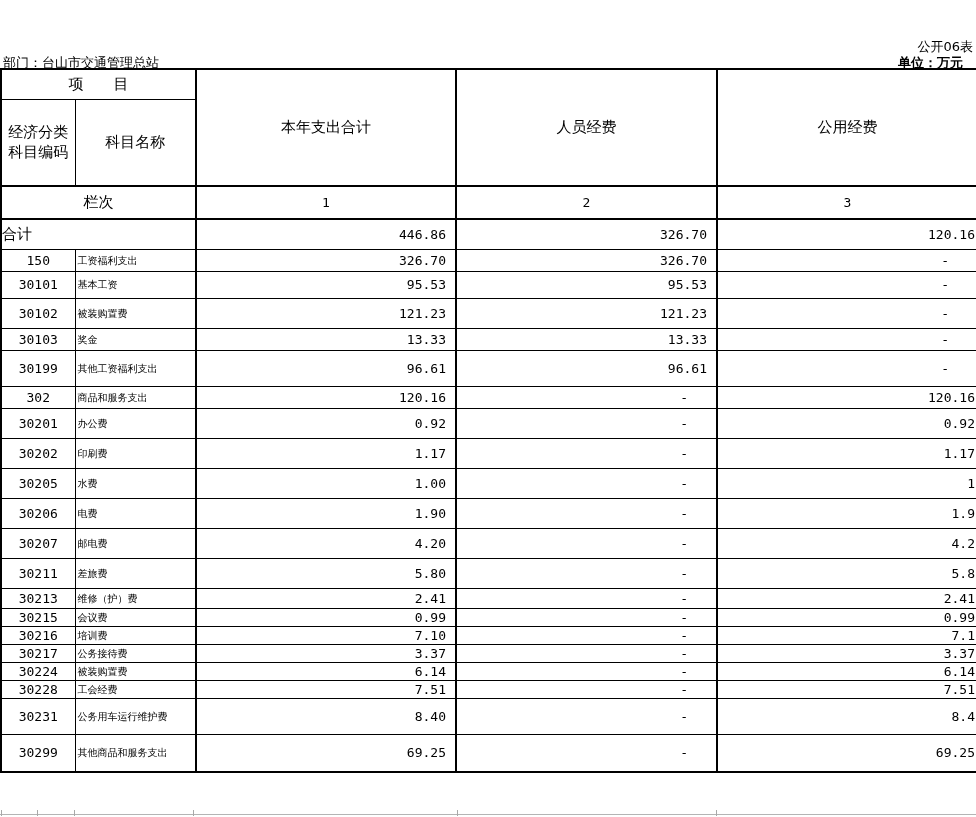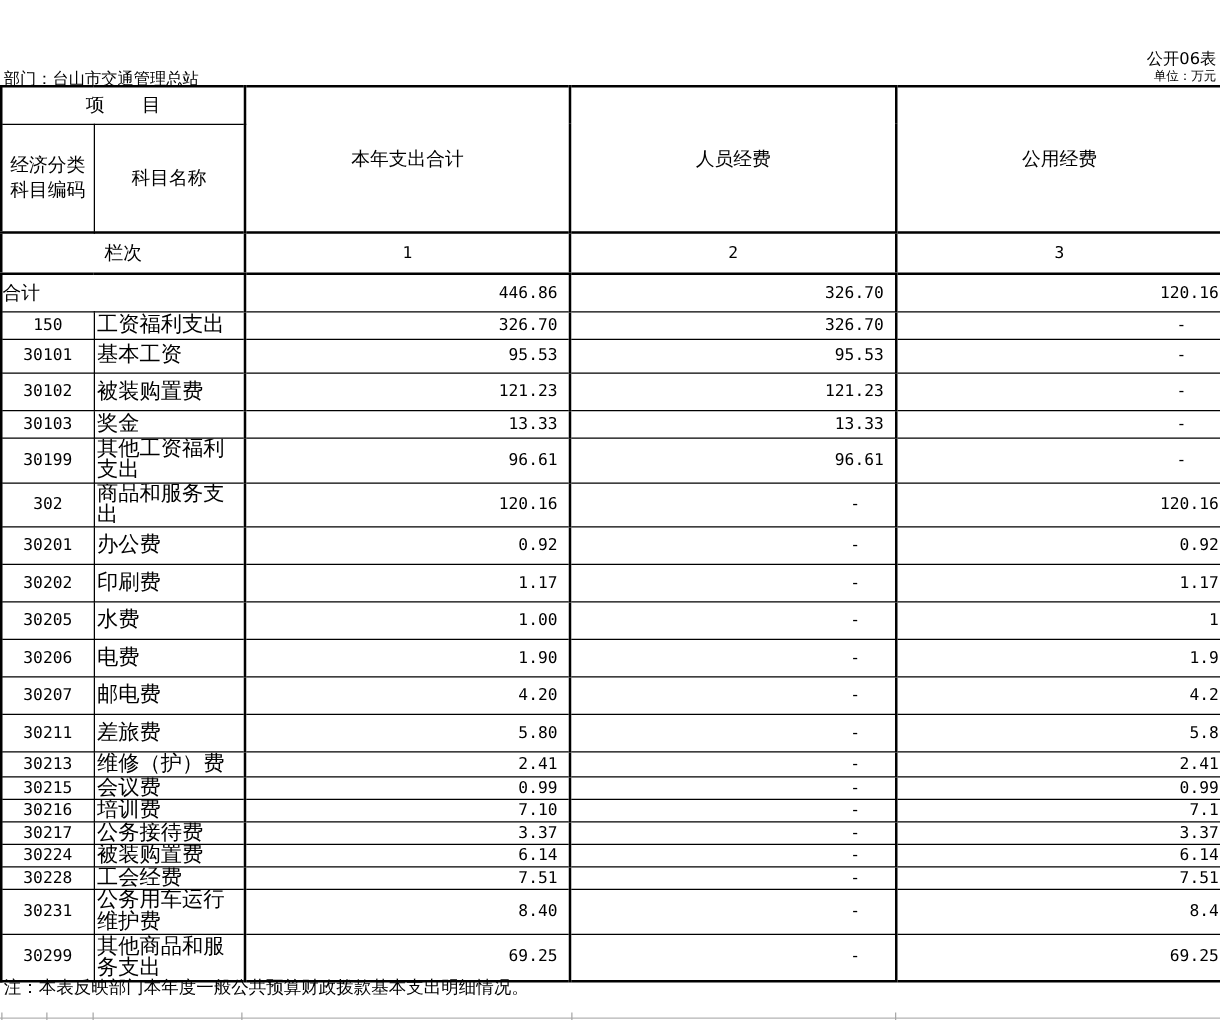--- a/index.html
+++ b/index.html
@@ -2,37 +2,37 @@
 <html><head>
 <meta charset="utf-8">
 <style>
   html,body{margin:0;padding:0;background:#fff;}
   .page{position:relative;width:976px;height:817px;background:#ffffff;color:#000;
         font-family:"DejaVu Sans",sans-serif;overflow:hidden;}
   .title{position:absolute;top:7px;left:0;width:100%;text-align:center;
          font-size:19px;font-weight:bold;}
   .sheet-label{position:absolute;top:38px;right:3px;font-size:13px;}
   .dept{position:absolute;top:54px;left:3px;font-size:13px;}
-  .unit{position:absolute;top:54px;right:3px;font-size:10px;}
+  .unit{position:absolute;top:54px;right:13px;font-size:13px;font-weight:bold;}
 
   table.budget{position:absolute;top:68px;left:0;width:976px;
         border-collapse:collapse;table-layout:fixed;
         border-top:2px solid #000;border-left:2px solid #000;border-bottom:2px solid #000;}
   th,td{border:1px solid #000;padding:0;font-weight:normal;overflow:hidden;
         vertical-align:middle;}
   th:last-child,td:last-child{border-right:none;}
   thead th{font-size:15px;text-align:center;line-height:19px;}
   th.project{letter-spacing:0;}
   th.codehdr{padding:0 2px;line-height:20px;}
   tr.lanci th{border-top:2px solid #000;border-bottom:2px solid #000;}
   tr.lanci th.colno{font-family:"DejaVu Sans Mono",monospace;font-size:13px;}
   .v2{border-left:2px solid #000;}
 
   td.code{font-family:"DejaVu Sans Mono",monospace;font-size:13px;text-align:center;}
-  td.name{font-size:17px;text-align:left;padding-left:2px;line-height:17px;}
+  td.name{font-size:10px;text-align:left;padding-left:2px;line-height:17px;}
   td.merged{font-size:15px;text-align:left;}
   td.num{font-family:"DejaVu Sans Mono",monospace;font-size:13px;text-align:right;
          padding-right:9px;}
   td.num.pub{padding-right:2px;}
   td.num.dash{padding-right:28px;}
 
   .note{position:absolute;top:781px;left:3px;font-size:14px;}
   .grid-bottom{position:absolute;top:814px;left:0;width:976px;height:1px;background:#b4b4b4;}
   .grid-tick{position:absolute;top:810px;width:1px;height:6px;background:#a8a8a8;}
 </style>
@@ -213,21 +213,20 @@
         <tr style="height: 38px;">
           <td class="code">30299</td>
           <td class="name">其他商品和服务支出</td>
           <td class="num v2">69.25</td>
           <td class="num v2 dash">-</td>
           <td class="num v2 pub">69.25</td>
         </tr>
       </tbody>
   </table>
 
-  <div class="note">注：本表反映部门本年度一般公共预算财政拨款基本支出明细情况。</div>
   <div class="grid-bottom"></div>
 <div class="grid-tick" style="left: 1px;"></div>
     <div class="grid-tick" style="left: 37px;"></div>
     <div class="grid-tick" style="left: 74px;"></div>
     <div class="grid-tick" style="left: 193px;"></div>
     <div class="grid-tick" style="left: 457px;"></div>
     <div class="grid-tick" style="left: 716px;"></div>
   </div>
 
 </body></html>

